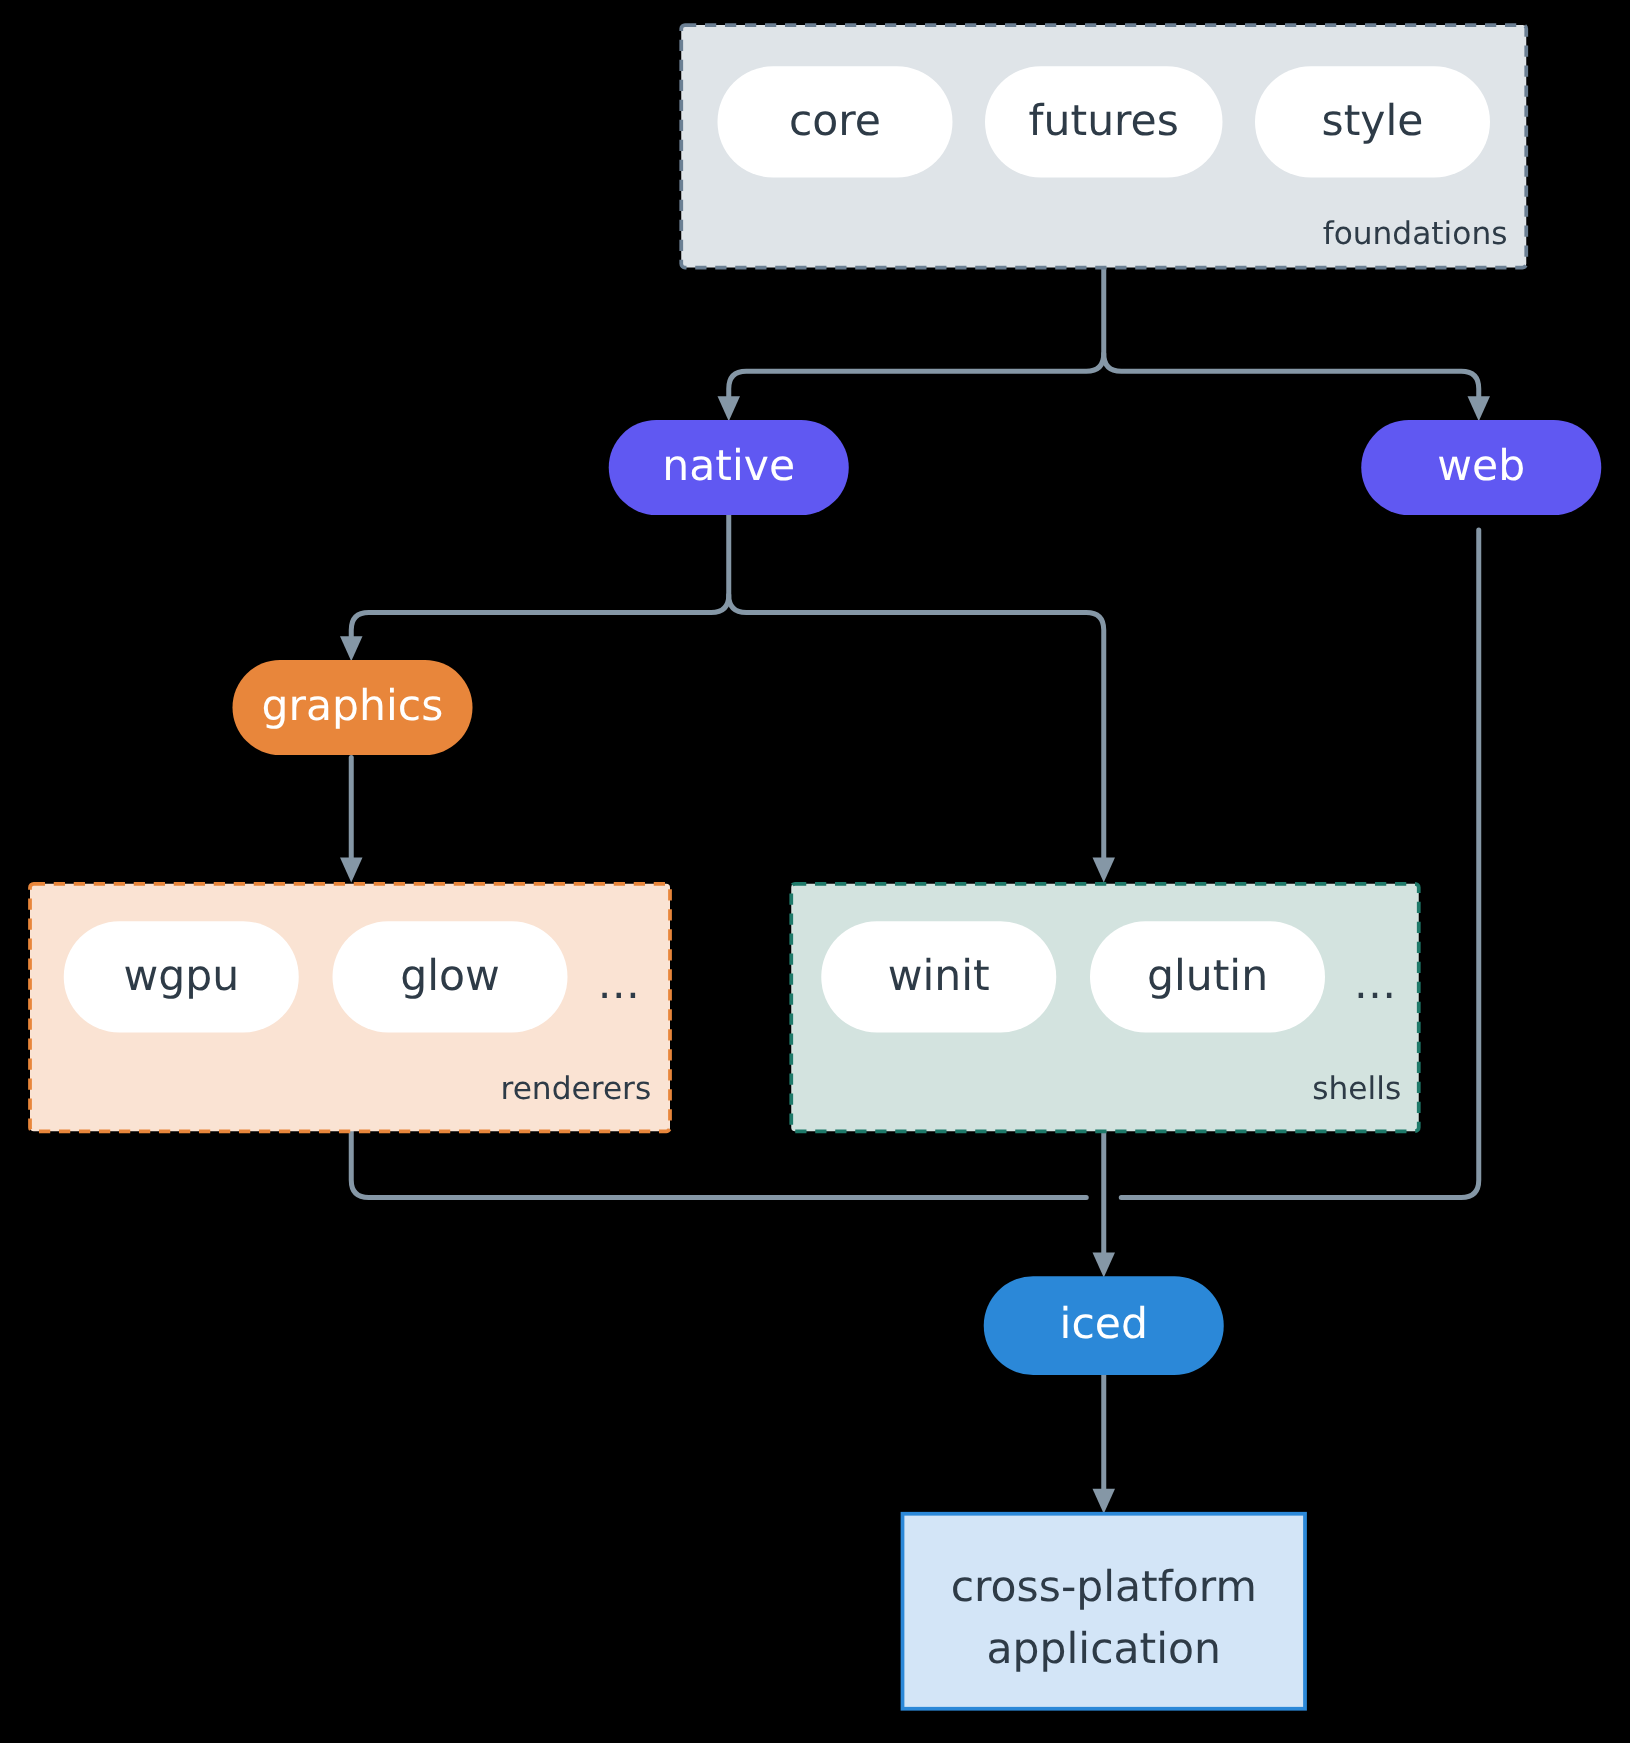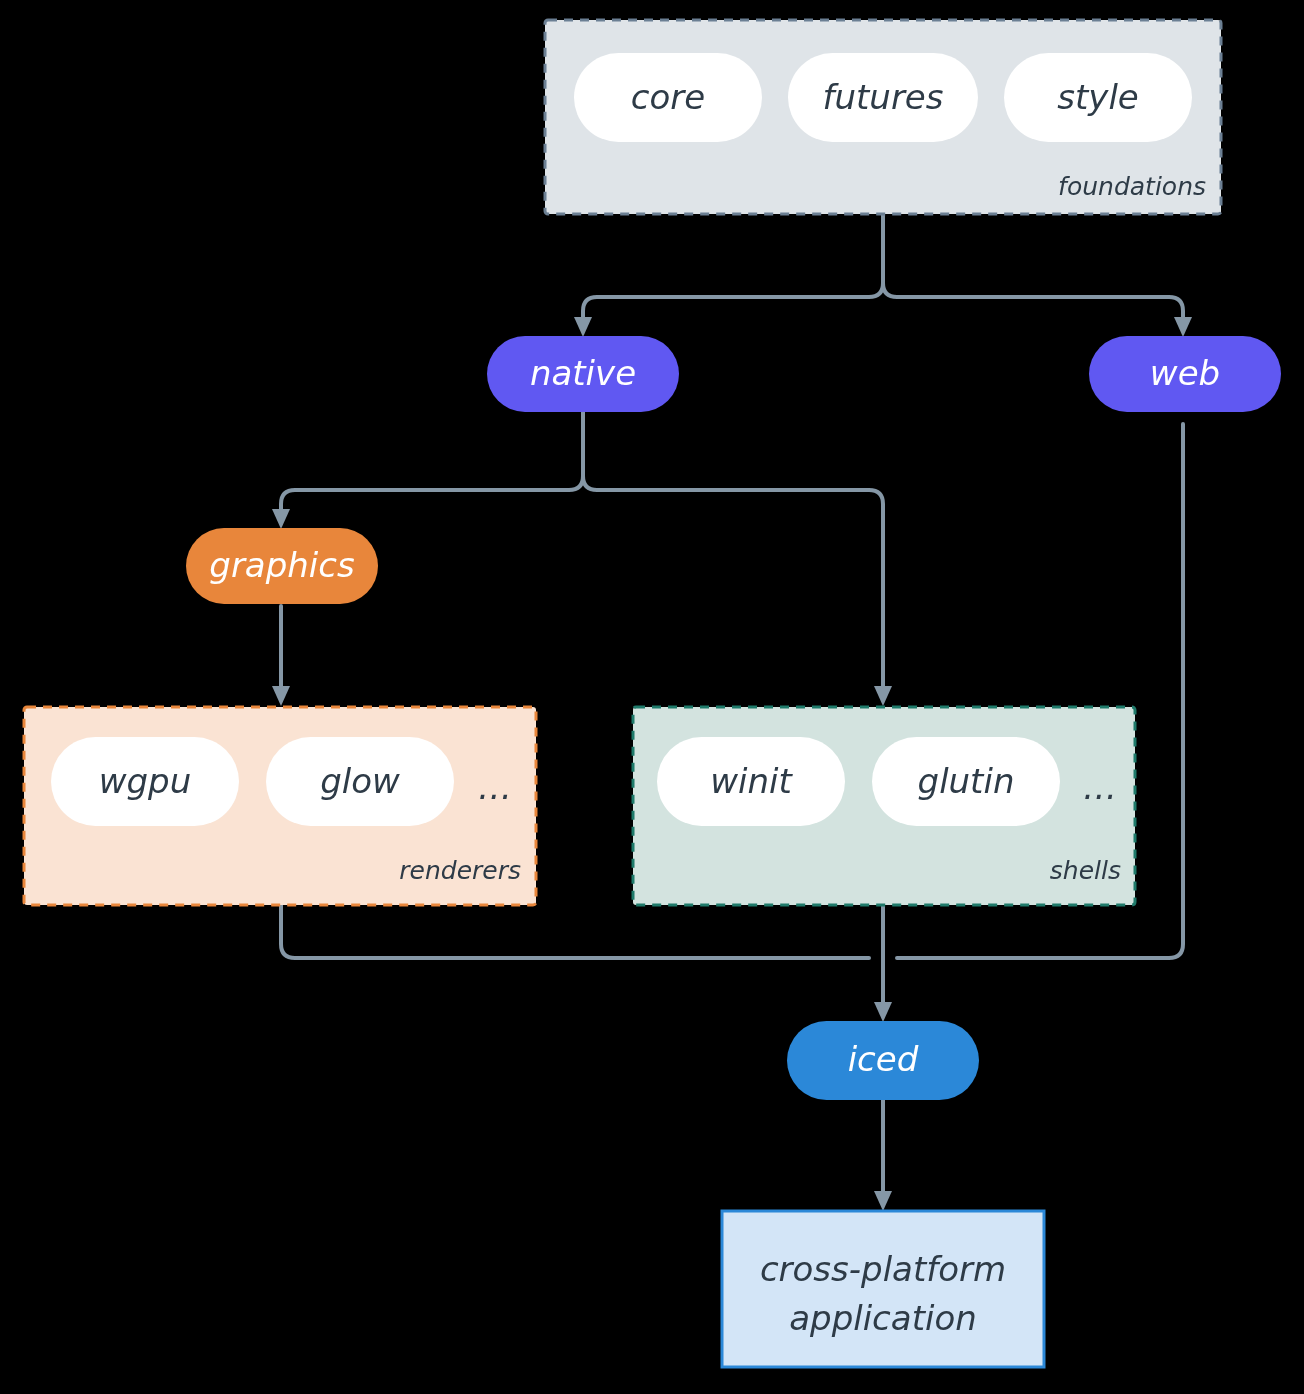--- a/index.html
+++ b/index.html
@@ -7,21 +7,20 @@
     padding: 0;
     background: #000000;
   }
   #diagram-root {
     position: relative;
     width: 1304px;
     height: 1394px;
     background: #000000;
     font-family: "DejaVu Sans", "Liberation Sans", sans-serif;
     overflow: hidden;
-    font-style: italic;
   }
   svg.layer {
     position: absolute;
     top: 0;
     left: 0;
     width: 1304px;
     height: 1394px;
   }
   .edge {
     fill: none;

